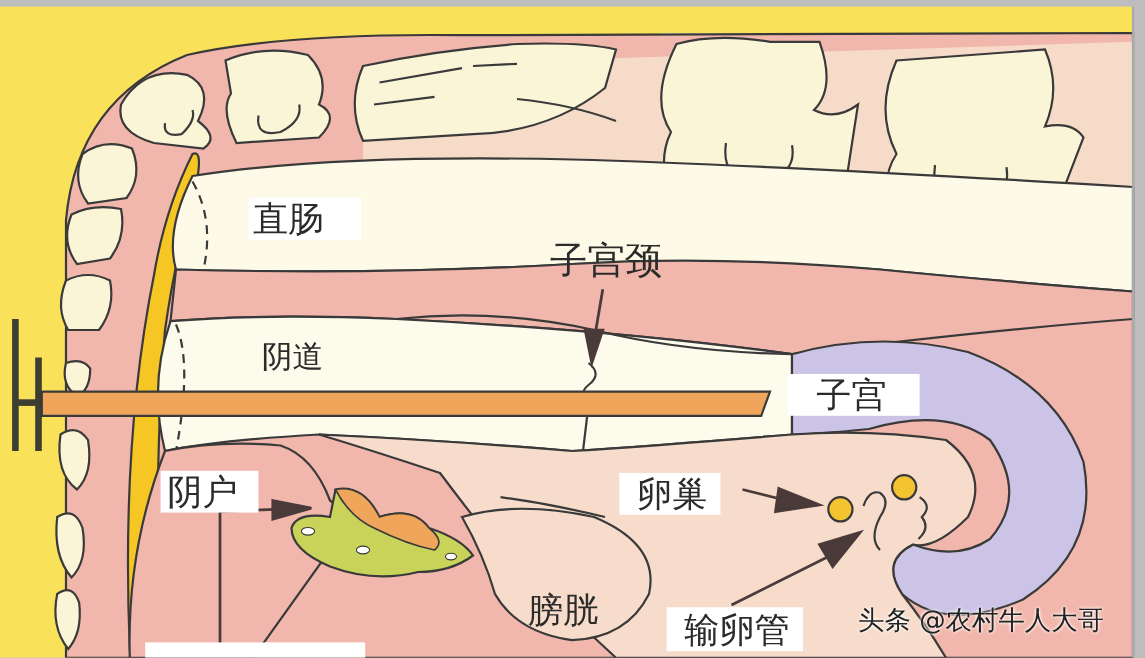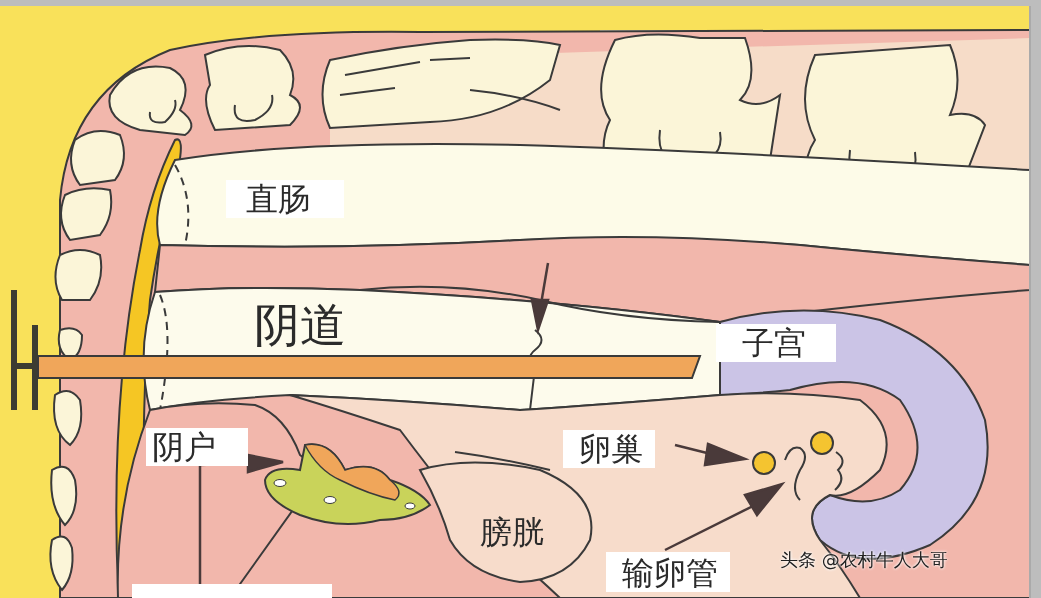--- a/index.html
+++ b/index.html
@@ -12,21 +12,21 @@
     font-family: "DejaVu Sans", sans-serif;
     font-size: 32px;
     line-height: 38px;
     padding: 0 10px;
     white-space: nowrap;
   }
   .label.plain { background: transparent; }
   .watermark {
     position: absolute;
     left: 780px; top: 548px;
-    font-size: 18px;
+    font-size: 24px;
     color: #222;
     font-family: "DejaVu Sans", sans-serif;
     text-shadow: 0 0 3px #fff, 0 0 3px #fff;
     white-space: nowrap;
   }
 </style>
 </head>
 <body>
 
 <div id="stage">
@@ -119,23 +119,24 @@
       <polygon points="708,444 745,459 705,465"></polygon>
 
       <line x1="665" y1="550" x2="755" y2="505"></line>
       <polygon points="745,495 782,484 757,515"></polygon>
     </g>
 
     <line x1="1030" y1="6" x2="1030" y2="598" stroke="#aaaaaa" stroke-width="2"></line>
   </svg>
 
   
-  <div class="label" style="left:226px; top:180px; padding:0 34px 0 20px;">直肠</div>
-  <div class="label plain" style="left:244px; top:306px; font-size:46px;">阴道</div>
-  <div class="label" style="left:716px; top:324px; padding:0 30px 0 26px;">子宫</div>
-  <div class="label" style="left:146px; top:428px; padding:0 32px 0 6px;">阴户</div>
+  <div class="label" style="left:226px; top:180px; padding:0 34px 0 4px;">直肠</div>
+  <div class="label plain" style="left:490px; top:218px; font-size:34px;">子宫颈</div>
+  <div class="label plain" style="left:228px; top:306px; font-size:28px;">阴道</div>
+  <div class="label" style="left:716px; top:340px; padding:0 30px 0 26px;">子宫</div>
+  <div class="label" style="left:146px; top:428px; padding:0 19px 0 6px;">阴户</div>
   <div class="label" style="left:563px; top:430px; padding:0 12px 0 16px;font-family:Liberation Serif, serif;">卵巢</div>
-  <div class="label plain" style="left:470px; top:513px;">膀胱</div>
+  <div class="label plain" style="left:470px; top:535px;">膀胱</div>
   <div class="label" style="left:606px; top:552px; padding:2px 12px 0 16px;">输卵管</div>
   <div class="label" style="left:132px; top:584px; width:180px; height:14px; line-height:14px;"></div>
 
   <div class="watermark">头条 @农村牛人大哥</div>
 </div>
 
 </body></html>

